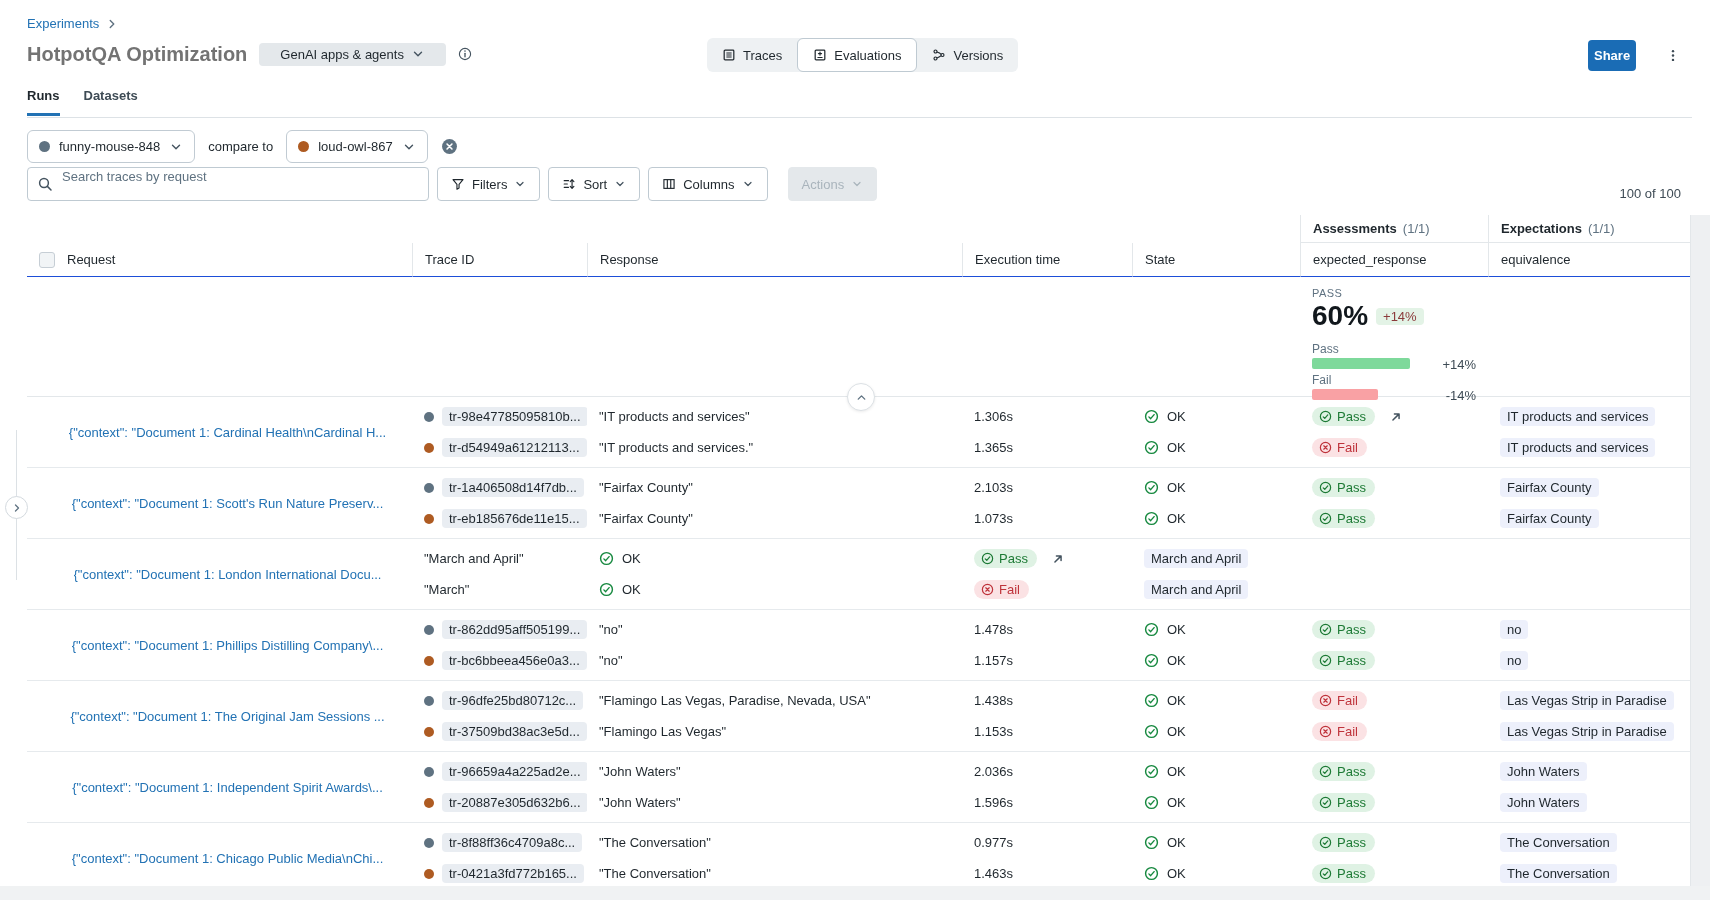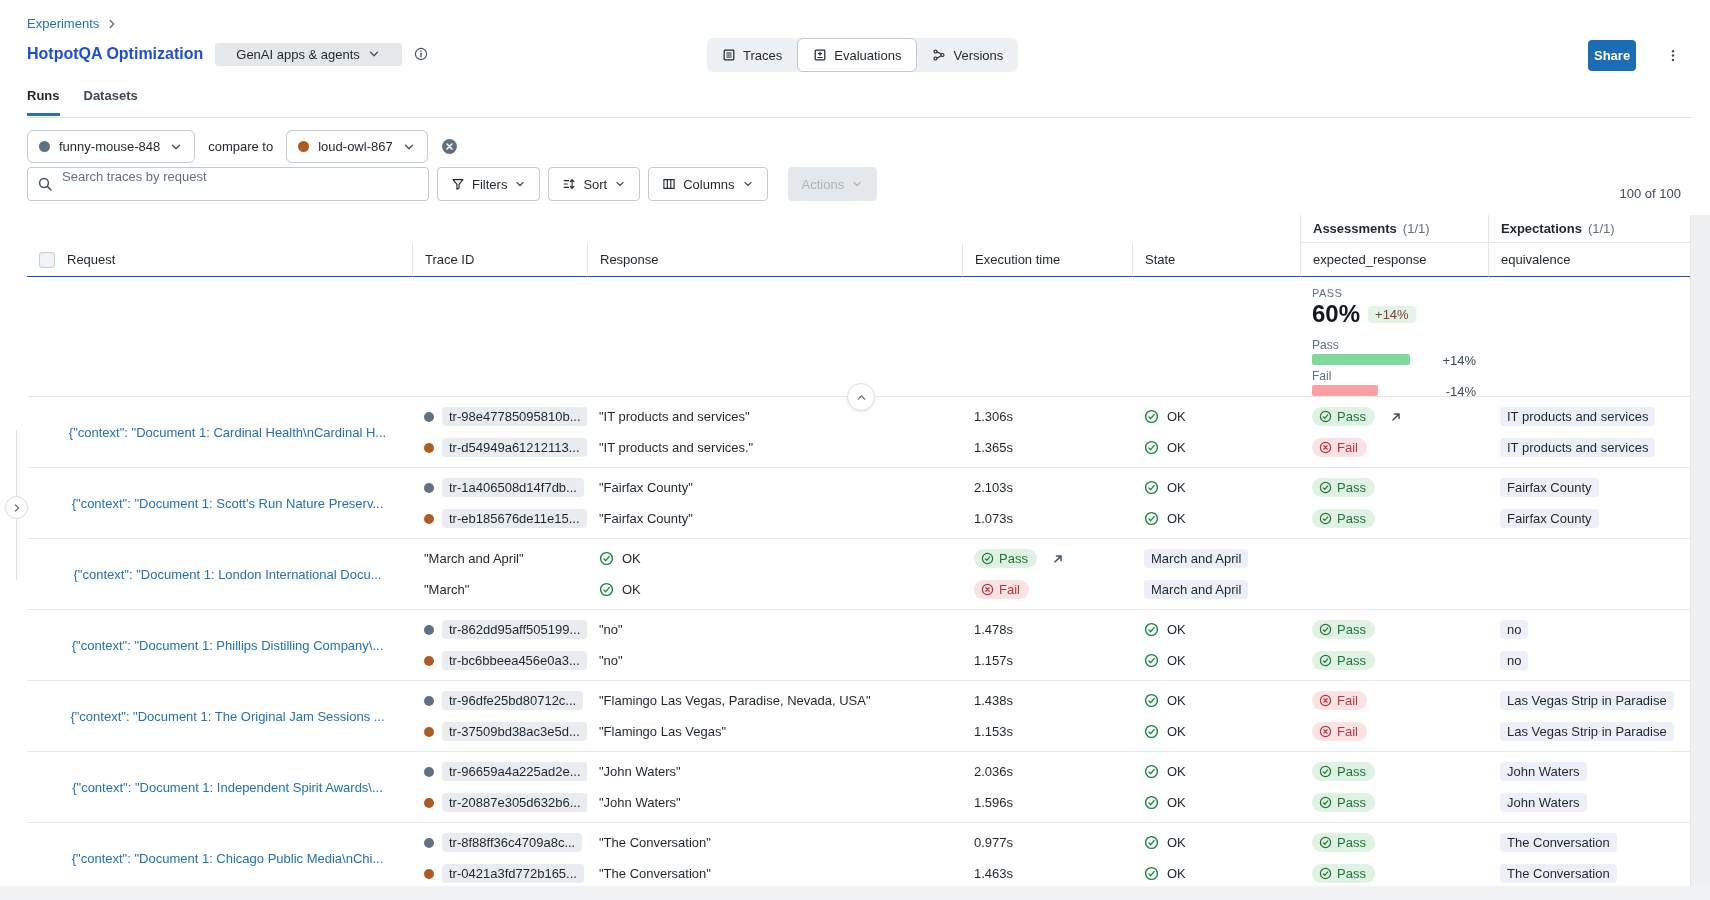--- a/index.html
+++ b/index.html
@@ -5,21 +5,21 @@
   html,body{margin:0;padding:0;background:#fff;}
   .app{position:relative;width:1710px;height:900px;overflow:hidden;background:#fff;
        font-family:"Liberation Sans","DejaVu Sans",sans-serif;font-size:13px;color:#1F272D;}
   .ic{width:14px;height:14px;display:inline-block;vertical-align:middle;flex:none;}
 
   
   .breadcrumb{position:absolute;left:27px;top:16px;display:flex;align-items:center;gap:6px;}
   .breadcrumb a{color:#2272B4;text-decoration:none;cursor:pointer;}
   .crumb-sep{color:#5F7281;}
   .title-row{position:absolute;left:27px;top:36px;height:36px;display:flex;align-items:center;gap:12px;}
-  .page-title{font-size:16px;font-weight:700;color:#1d4ed8;margin:0;line-height:36px;}
+  .page-title{font-size:20px;font-weight:700;color:#737373;margin:0;line-height:36px;}
   .exp-badge{display:flex;align-items:flex-start;gap:7px;background:#E4E8EB;border-radius:4px;
              padding:4px 21px;color:#1F272D;cursor:pointer;}
   .info-ic{color:#44535F;}
   .view-switcher{position:absolute;left:707px;top:38px;height:34px;background:#EEF1F3;border-radius:6px;
                  display:flex;align-items:stretch;}
   .seg-btn{display:flex;align-items:center;gap:7px;padding:0 15px;border:none;background:transparent;
            font:inherit;color:#1F272D;cursor:pointer;border-radius:6px;}
   .seg-btn.active{background:#fff;border:1px solid #BFCAD2;}
   .share-btn{position:absolute;left:1588px;top:40px;width:48px;height:31px;background:#1A6CB5;color:#fff;
              border:none;border-radius:4px;font:inherit;font-weight:600;cursor:pointer;}
@@ -66,21 +66,21 @@
   .ch-cell{display:flex;align-items:center;padding:0 12px;font-weight:400;border-bottom:1px solid #1d4ed8;cursor:pointer;}
   .ch-cell+.ch-cell{border-left:1px solid #E3E7EA;}
   .checkbox{width:14px;height:14px;border:1px solid #C6CED5;border-radius:3px;background:#F1F4F6;
             margin-right:12px;flex:none;cursor:pointer;}
 
   
   .summary-row{height:120px;border-bottom:1px solid #E3E7EA;}
   .sum-cell{padding:10px 12px;box-sizing:border-box;}
   .sum-label{font-size:11px;color:#5F7281;letter-spacing:.4px;}
   .sum-main{display:flex;align-items:center;gap:8px;margin-top:1px;}
-  .sum-value{font-size:24px;font-weight:700;color:#11171C;}
+  .sum-value{font-size:28px;font-weight:700;color:#11171C;}
   .sum-delta-badge{background:#E3F3E6;color:#8B3A3A;border-radius:4px;padding:1px 7px;}
   .mini{margin-top:10px;}
   .mini-label{font-size:12px;color:#5F7281;margin-bottom:2px;}
   .bar-row{position:relative;width:164px;height:11px;margin-bottom:4px;}
   .bar-fill{height:11px;border-radius:2px;}
   .bar-fill.pass{background:#7ED99B;}
   .bar-fill.fail{background:#F9A1A4;}
   .bar-delta{position:absolute;right:0;top:-1px;color:#3E4B55;}
 
   

